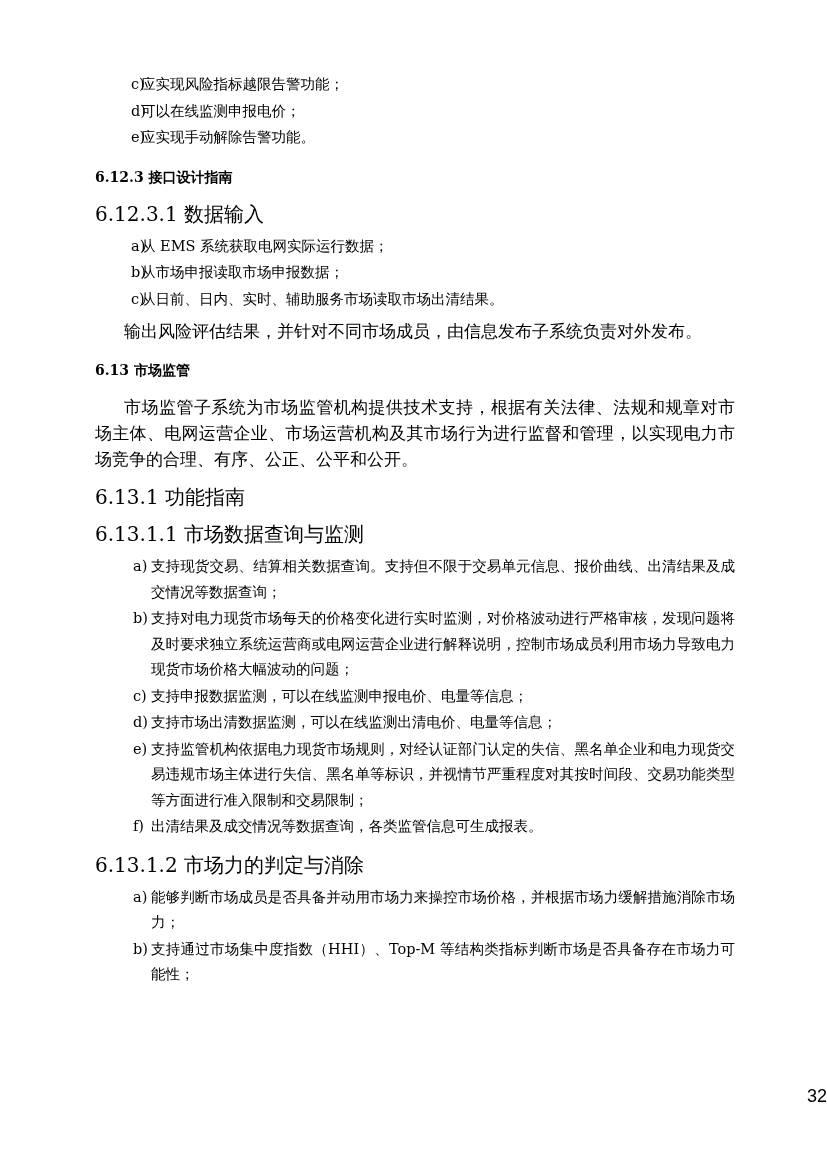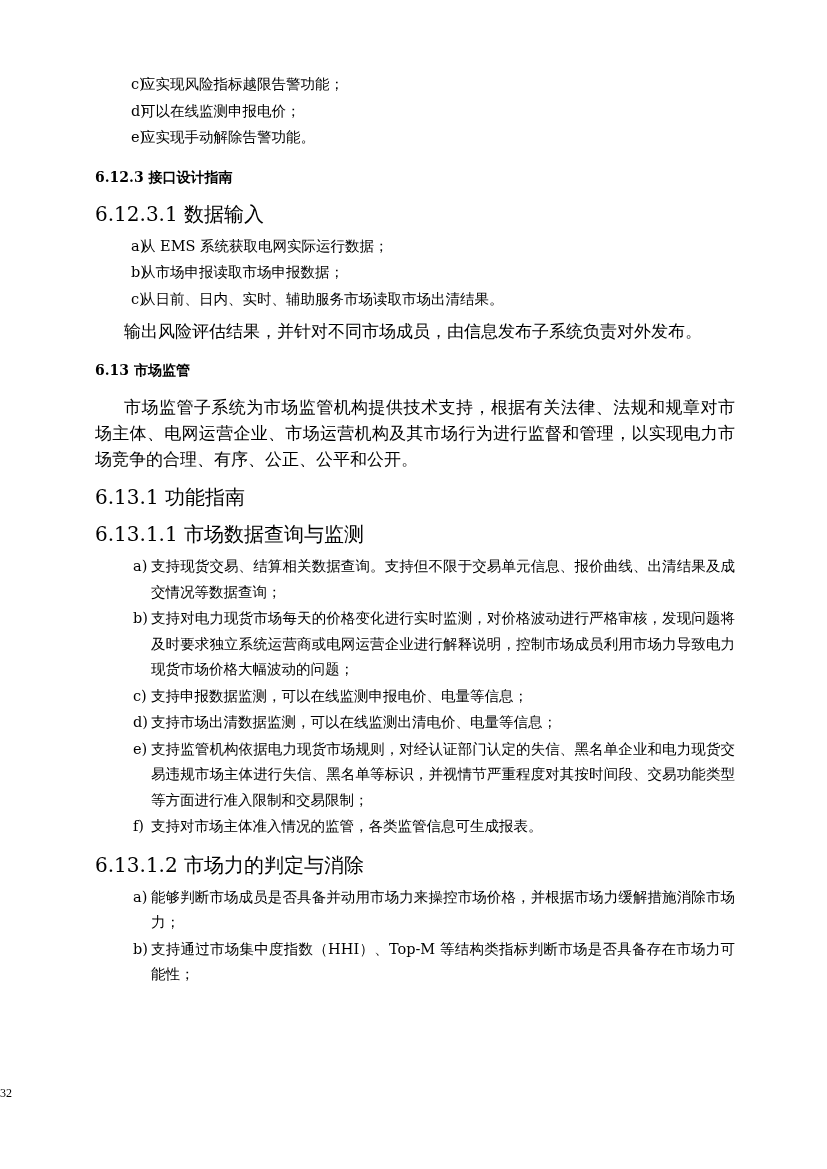--- a/index.html
+++ b/index.html
@@ -69,23 +69,23 @@
     line-height: 26px;
     text-align: justify;
     margin: 6px 0 6px 0;
     text-indent: 29px;
   }
   .page-number {
     position: absolute;
     left: 0;
     right: 0;
     top: 1086px;
-    text-align: left;
-    font-size: 12px;
-    font-family: Liberation Serif, serif;
+    text-align: right;
+    font-size: 18px;
+    font-family: Liberation Sans, sans-serif;
   }
 </style>
 </head>
 <body>
 
 <div class="page">
   <div class="content">
 
     <ul class="list">
       <li class="list-item">
@@ -148,21 +148,21 @@
       <li class="list-item">
         <span class="marker wide">d)</span>
         <span class="text">支持市场出清数据监测，可以在线监测出清电价、电量等信息；</span>
       </li>
       <li class="list-item">
         <span class="marker wide">e)</span>
         <span class="text">支持监管机构依据电力现货市场规则，对经认证部门认定的失信、黑名单企业和电力现货交易违规市场主体进行失信、黑名单等标识，并视情节严重程度对其按时间段、交易功能类型等方面进行准入限制和交易限制；</span>
       </li>
       <li class="list-item">
         <span class="marker wide">f)</span>
-        <span class="text">支持对市场主体准入情况的监管，各类监管信息可生成报表。</span>
+        <span class="text">出清结果及成交情况等数据查询，各类监管信息可生成报表。</span>
       </li>
     </ul>
 
     <div class="h-plain">6.13.1.2  市场力的判定与消除</div>
 
     <ul class="list">
       <li class="list-item">
         <span class="marker wide">a)</span>
         <span class="text">能够判断市场成员是否具备并动用市场力来操控市场价格，并根据市场力缓解措施消除市场力；</span>
       </li>

